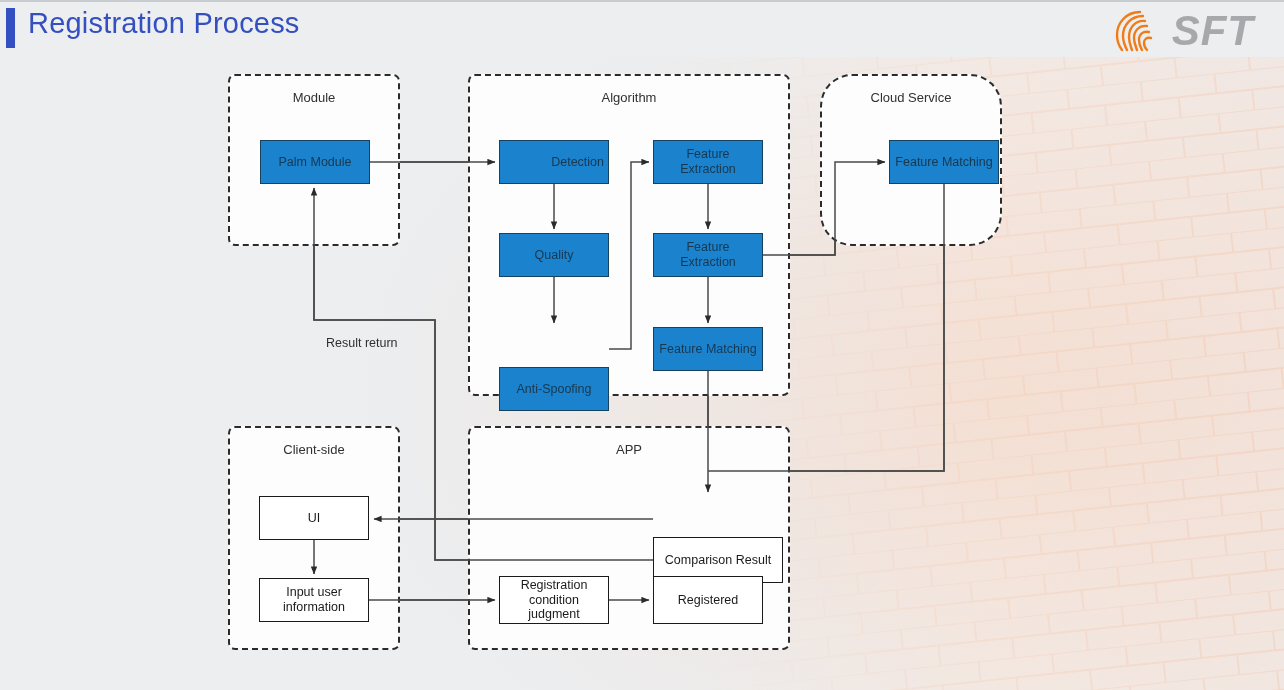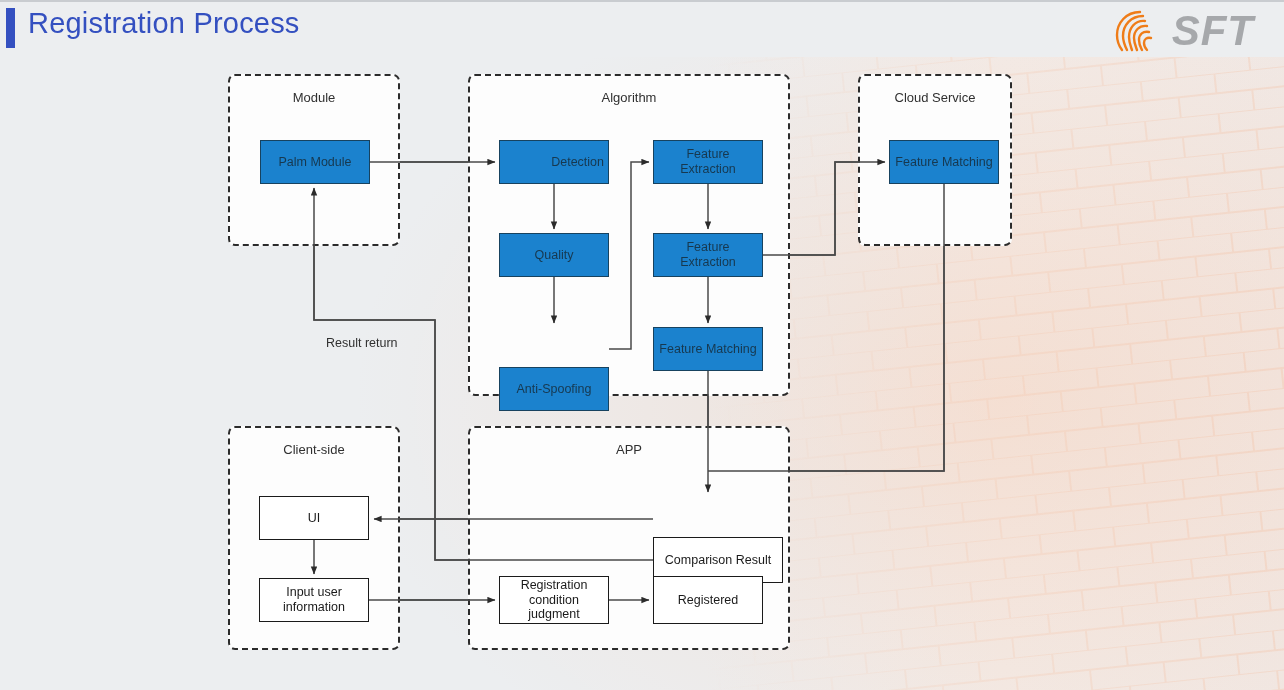--- a/index.html
+++ b/index.html
@@ -181,21 +181,21 @@
         <path d="M708,576 V560 H435 V320 H314 V188" marker-end="url(#arrow)"></path>
       </g>
     </svg>
 
     <div class="group" style="left:228px; top:74px; width:172px; height:172px;">
       <div class="group-label">Module</div>
     </div>
     <div class="group" style="left:468px; top:74px; width:322px; height:322px;">
       <div class="group-label">Algorithm</div>
     </div>
-    <div class="group" style="left:858px; top:74px; width:154px; height:172px;">
+    <div class="group" style="left:820px; top:74px; width:182px; height:172px;border-radius:32px;">
       <div class="group-label">Cloud Service</div>
     </div>
     <div class="group" style="left:228px; top:426px; width:172px; height:224px;">
       <div class="group-label">Client-side</div>
     </div>
     <div class="group" style="left:468px; top:426px; width:322px; height:224px;">
       <div class="group-label">APP</div>
     </div>
 
     <svg class="layer" aria-hidden="true">

